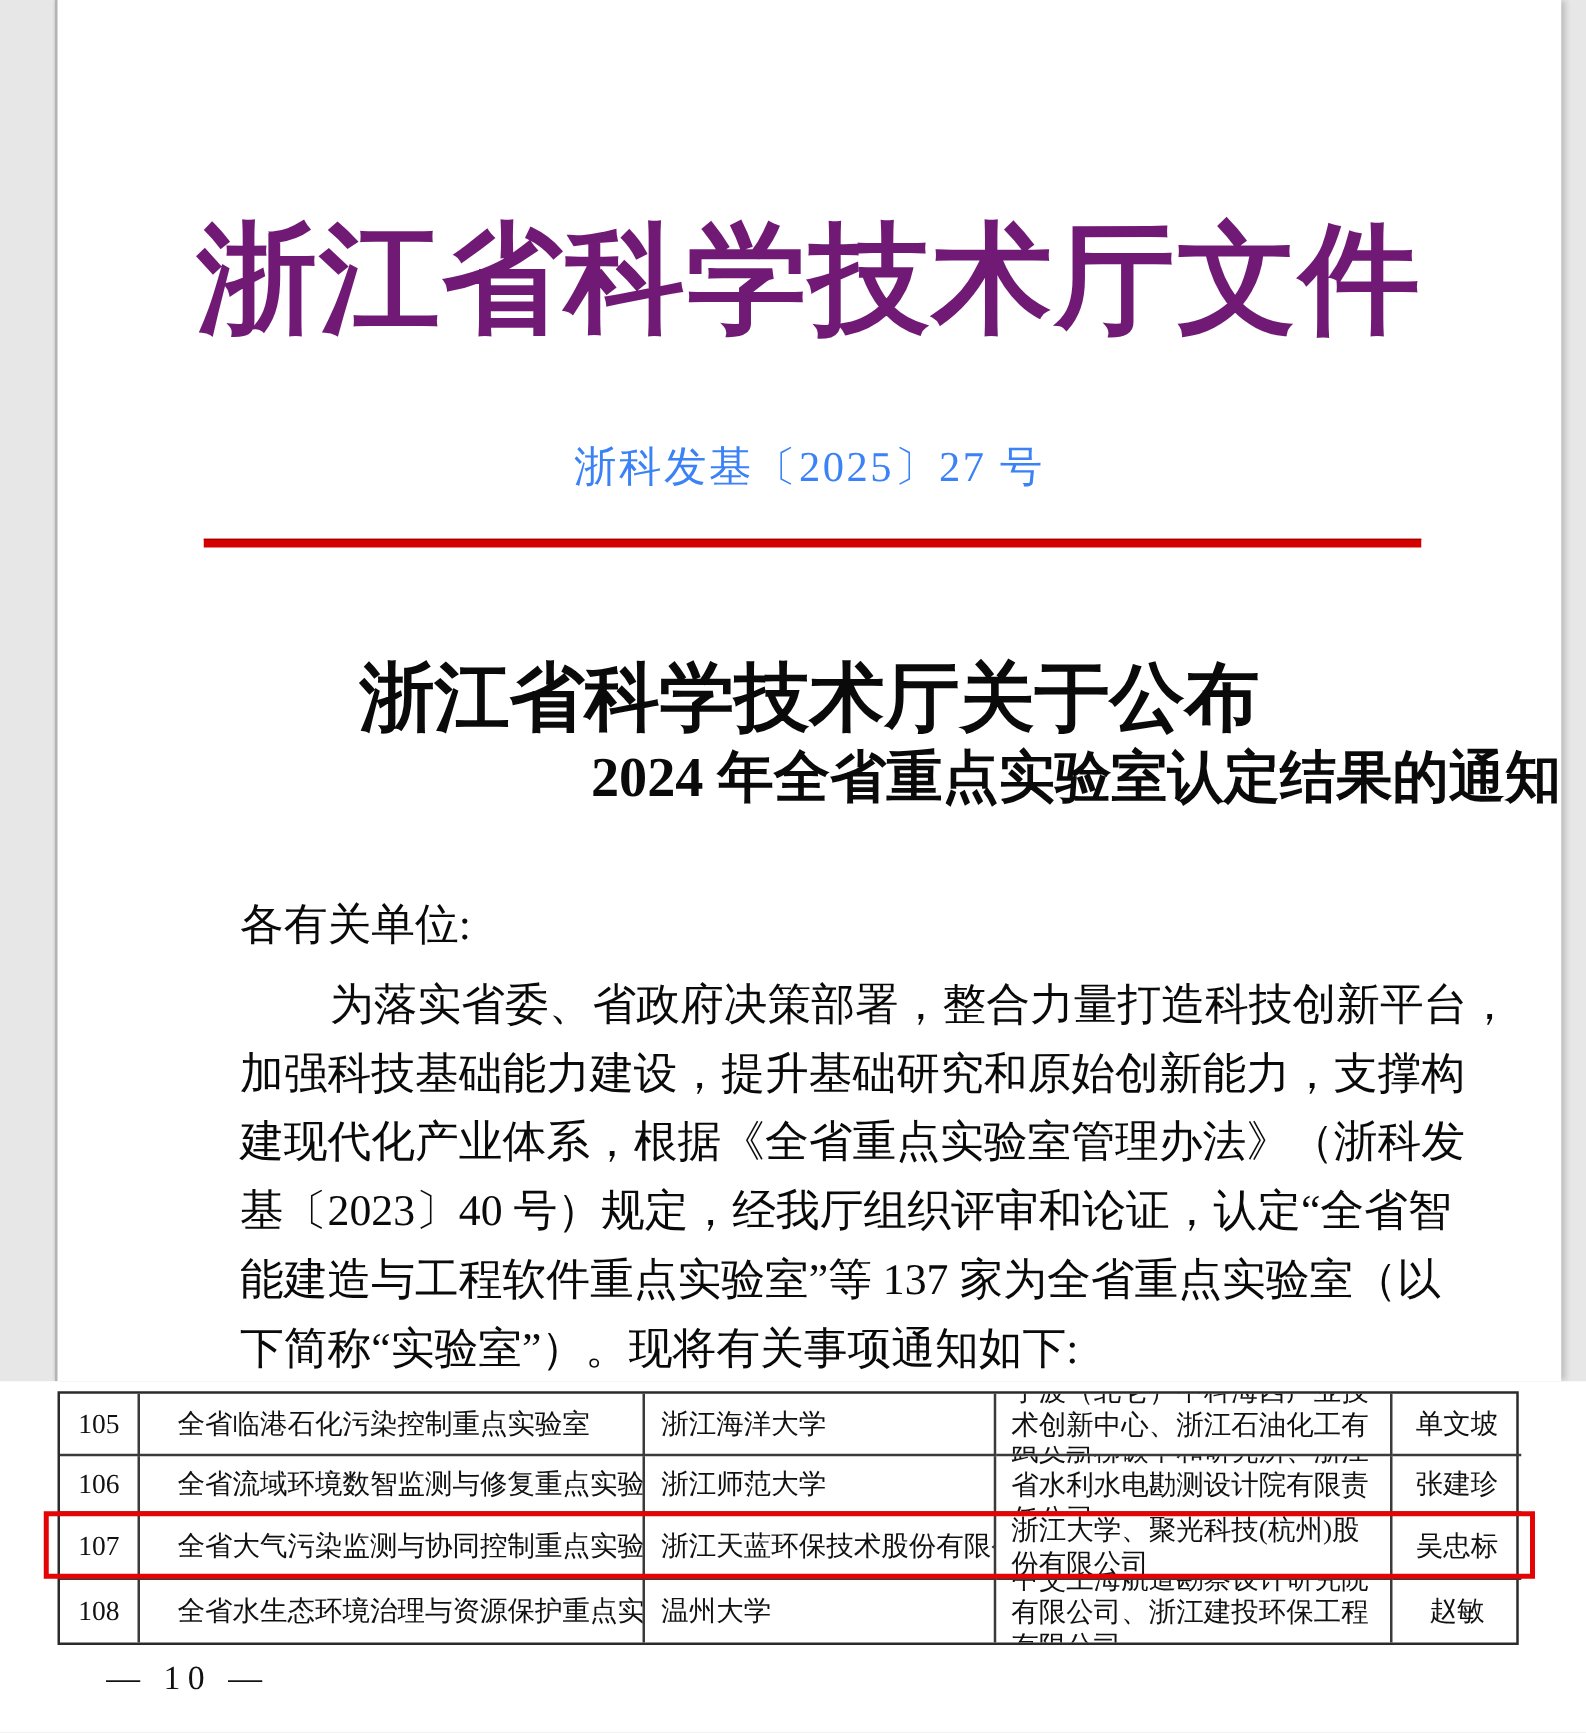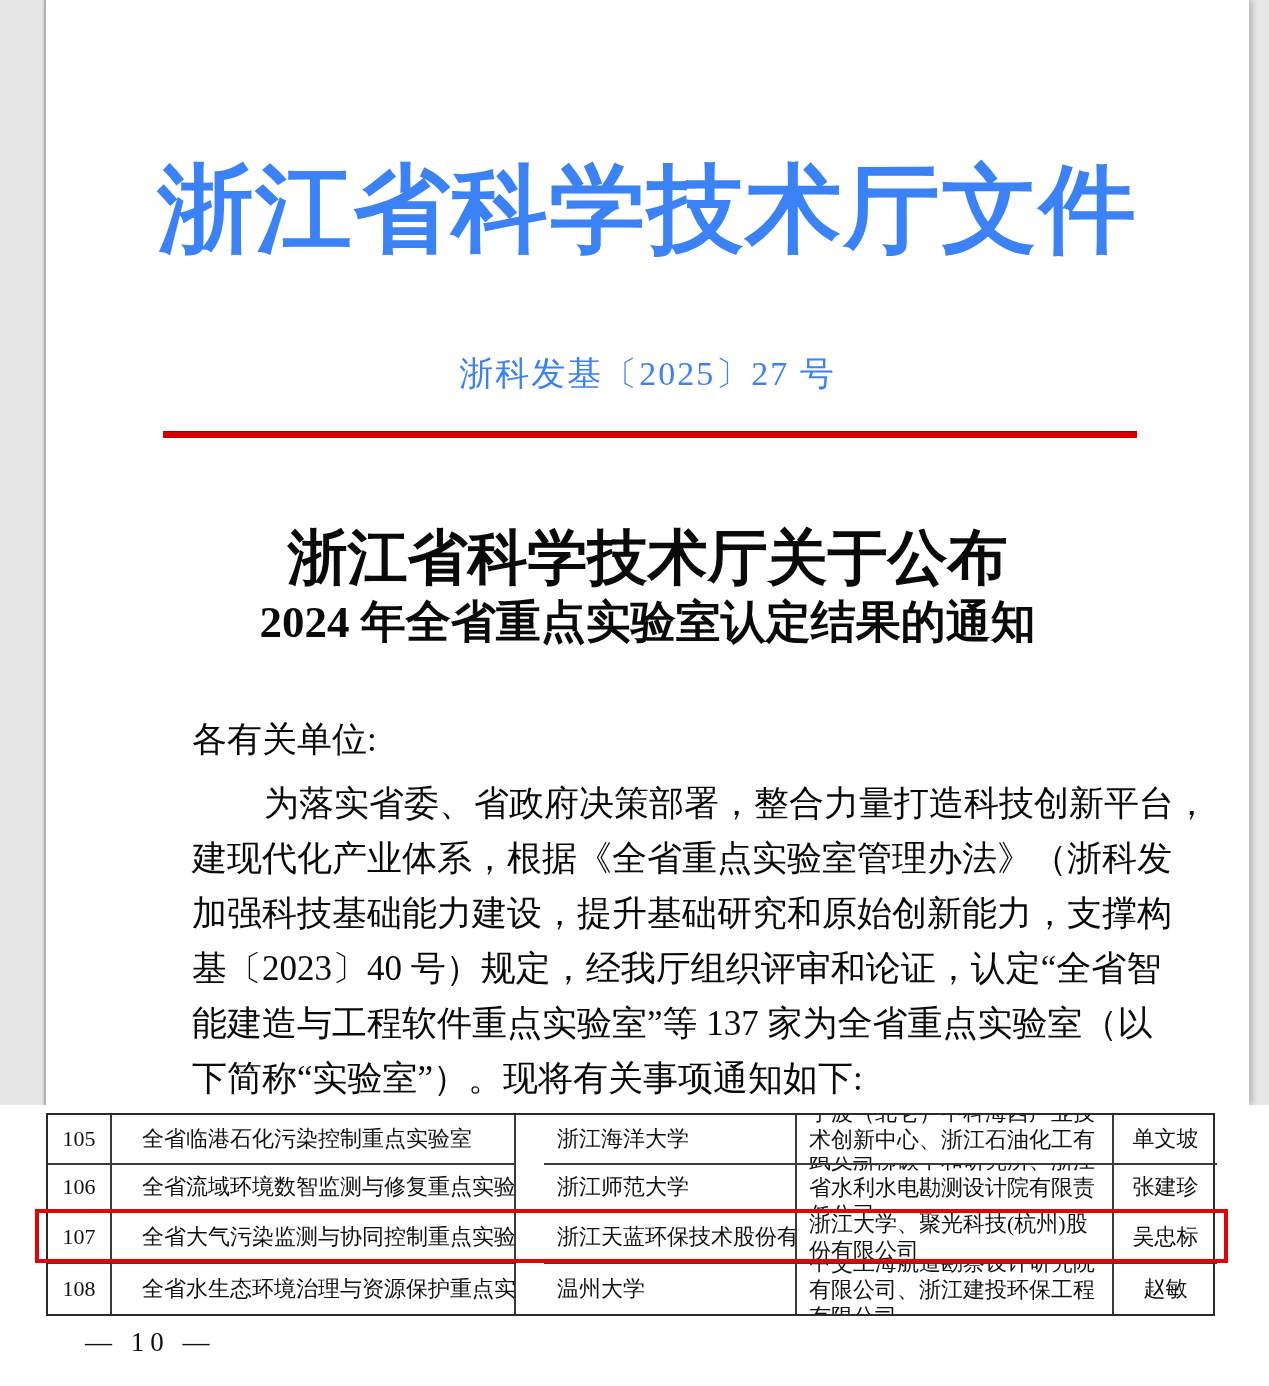--- a/index.html
+++ b/index.html
@@ -12,45 +12,45 @@
   .stage { position: relative; width: 1269px; height: 1386px; }
 
   
   .page {
     position: absolute; left: 44px; top: 0; width: 1205px; height: 1105px;
     background: #ffffff;
     border-left: 2px solid #b3b3b3;
     box-shadow: 4px 0 5px rgba(0,0,0,0.18), -1px 0 2px rgba(0,0,0,0.10);
   }
   .header-title {
-    position: absolute; top: 146px; left: 0; width: 100%;
+    position: absolute; top: 160px; left: 0; width: 100%;
     text-align: center;
     font-size: 96px; font-weight: bold; letter-spacing: 2px;
-    color: #3b82f6;
+    color: #701a75;
     white-space: nowrap;
   }
   .doc-number {
     position: absolute; top: 351px; left: 0; width: 100%;
     text-align: center;
     font-size: 34px; color: #3b82f6;
     letter-spacing: 2px;
   }
   .red-line {
     position: absolute; top: 431px; left: 117px; width: 974px; height: 7px;
     background: #d40000;
     border-top: 1px solid #a00000;
   }
   .subtitle-1 {
     position: absolute; top: 518px; left: 0; width: 100%;
     text-align: center; font-size: 60px; font-weight: bold; color: #0a0a0a;
     white-space: nowrap;
   }
   .subtitle-2 {
     position: absolute; top: 592px; left: 0; width: 100%;
-    text-align: center; font-size: 45px; font-weight: bold; color: #0a0a0a;
+    text-align: right; font-size: 45px; font-weight: bold; color: #0a0a0a;
     white-space: nowrap;
   }
   .body-block {
     position: absolute; left: 146px; top: 712px; width: 975px;
     font-size: 35px; color: #0a0a0a; font-family: Liberation Serif, serif;
   }
   .body-block .line {
     height: 55px; line-height: 55px; white-space: nowrap;
   }
   .body-block .first-para { margin-top: 9px; }
@@ -72,21 +72,21 @@
   .cell {
     border-right: 2px solid #3a3a3a;
     border-bottom: 2px solid #3a3a3a;
     display: flex; align-items: center;
     overflow: hidden;
   }
   .cell.last-col { border-right: none; font-family: Liberation Serif, serif; }
   .cell.last-row { border-bottom: none; }
   .cell.center { justify-content: center; text-align: center; }
   .cell.lab { padding-left: 30px; white-space: nowrap; }
-  .cell.host { padding-left: 13px; white-space: nowrap; margin-left: 28px; }
+  .cell.host { padding-left: 13px; white-space: nowrap; }
   .cell.partners { padding: 2px 6px 2px 12px; line-height: 27px; }
   .highlight-box {
     position: absolute; left: 35px; top: 104px; width: 1193px; height: 54px;
     border: 4px solid #e30505;
     pointer-events: none;
   }
   .page-number {
     position: absolute; left: 85px; top: 222px;
     font-size: 27px; color: #111; letter-spacing: 6px;
     white-space: nowrap;
@@ -103,22 +103,22 @@
     <div class="doc-number">浙科发基〔2025〕27 号</div>
 
     <div class="red-line"></div>
 
     <div class="subtitle-1">浙江省科学技术厅关于公布</div>
     <div class="subtitle-2">2024 年全省重点实验室认定结果的通知</div>
 
     <div class="body-block">
       <div class="line">各有关单位:</div>
       <div class="line first-para indent">为落实省委、省政府决策部署，整合力量打造科技创新平台，</div>
+      <div class="line">加强科技基础能力建设，提升基础研究和原始创新能力，支撑构</div>
       <div class="line">建现代化产业体系，根据《全省重点实验室管理办法》（浙科发</div>
-      <div class="line">加强科技基础能力建设，提升基础研究和原始创新能力，支撑构</div>
       <div class="line">基〔2023〕40 号）规定，经我厅组织评审和论证，认定“全省智</div>
       <div class="line">能建造与工程软件重点实验室”等 137 家为全省重点实验室（以</div>
       <div class="line">下简称“实验室”）。现将有关事项通知如下:</div>
     </div>
   </div>
 
   <div class="bottom-strip">
 
     <div class="results-table">
 

